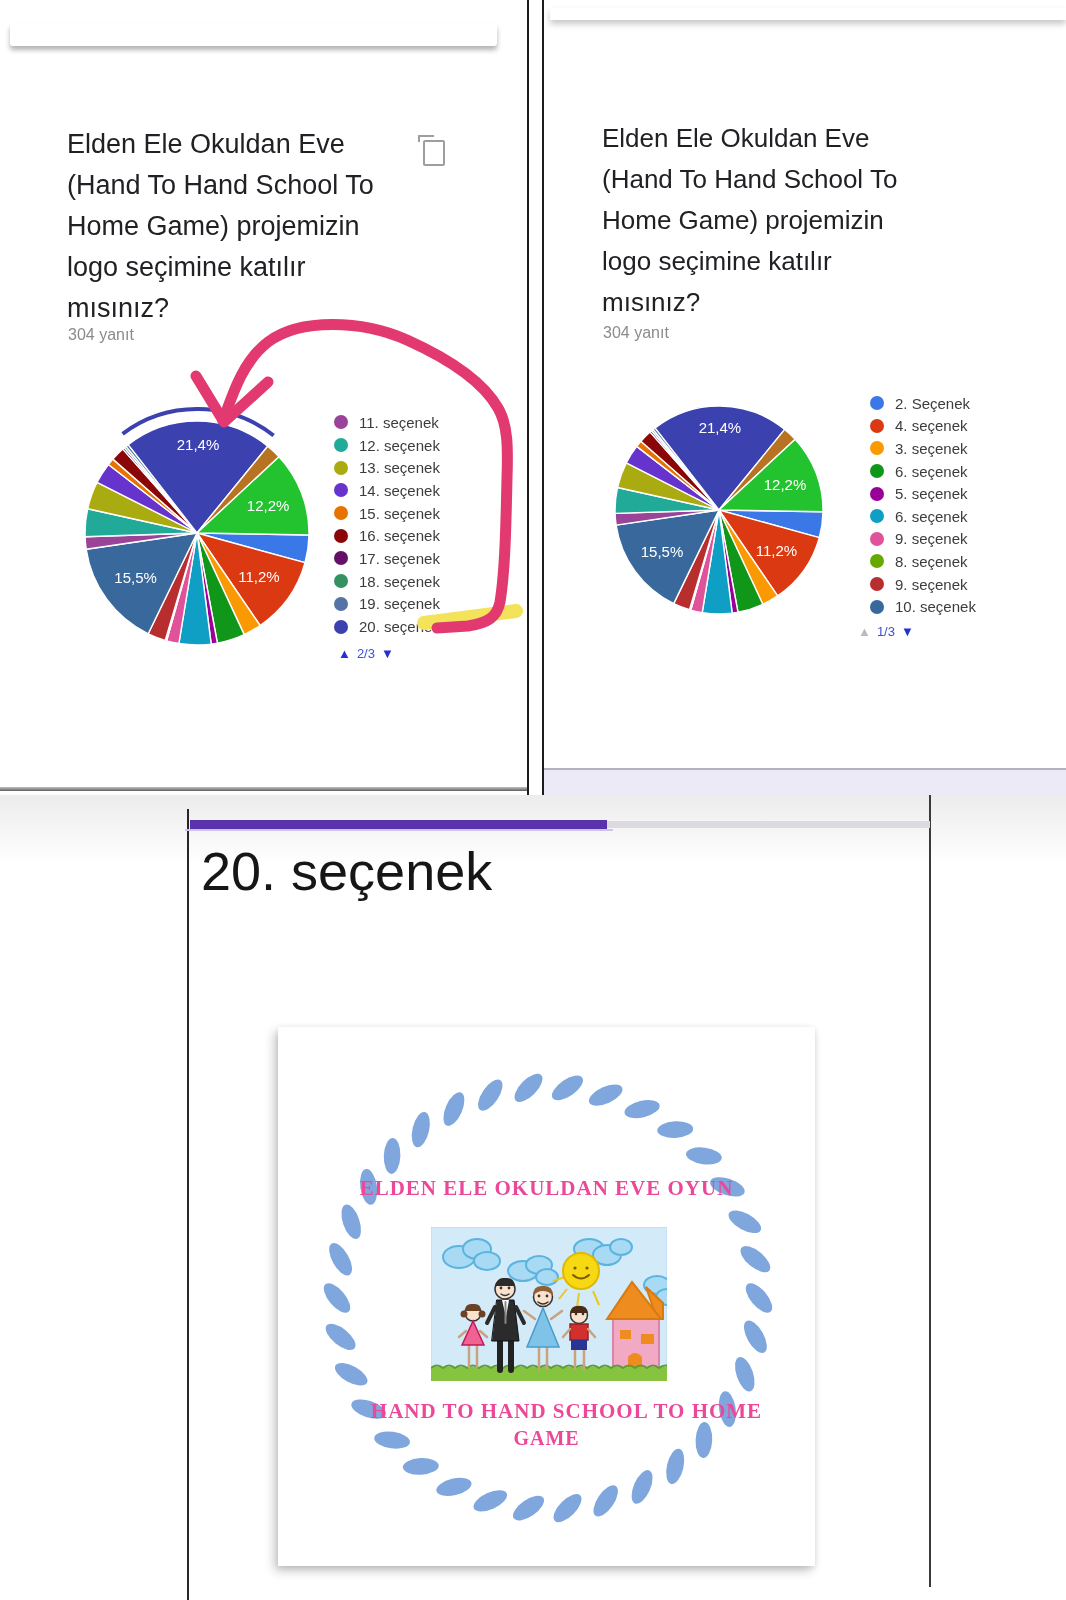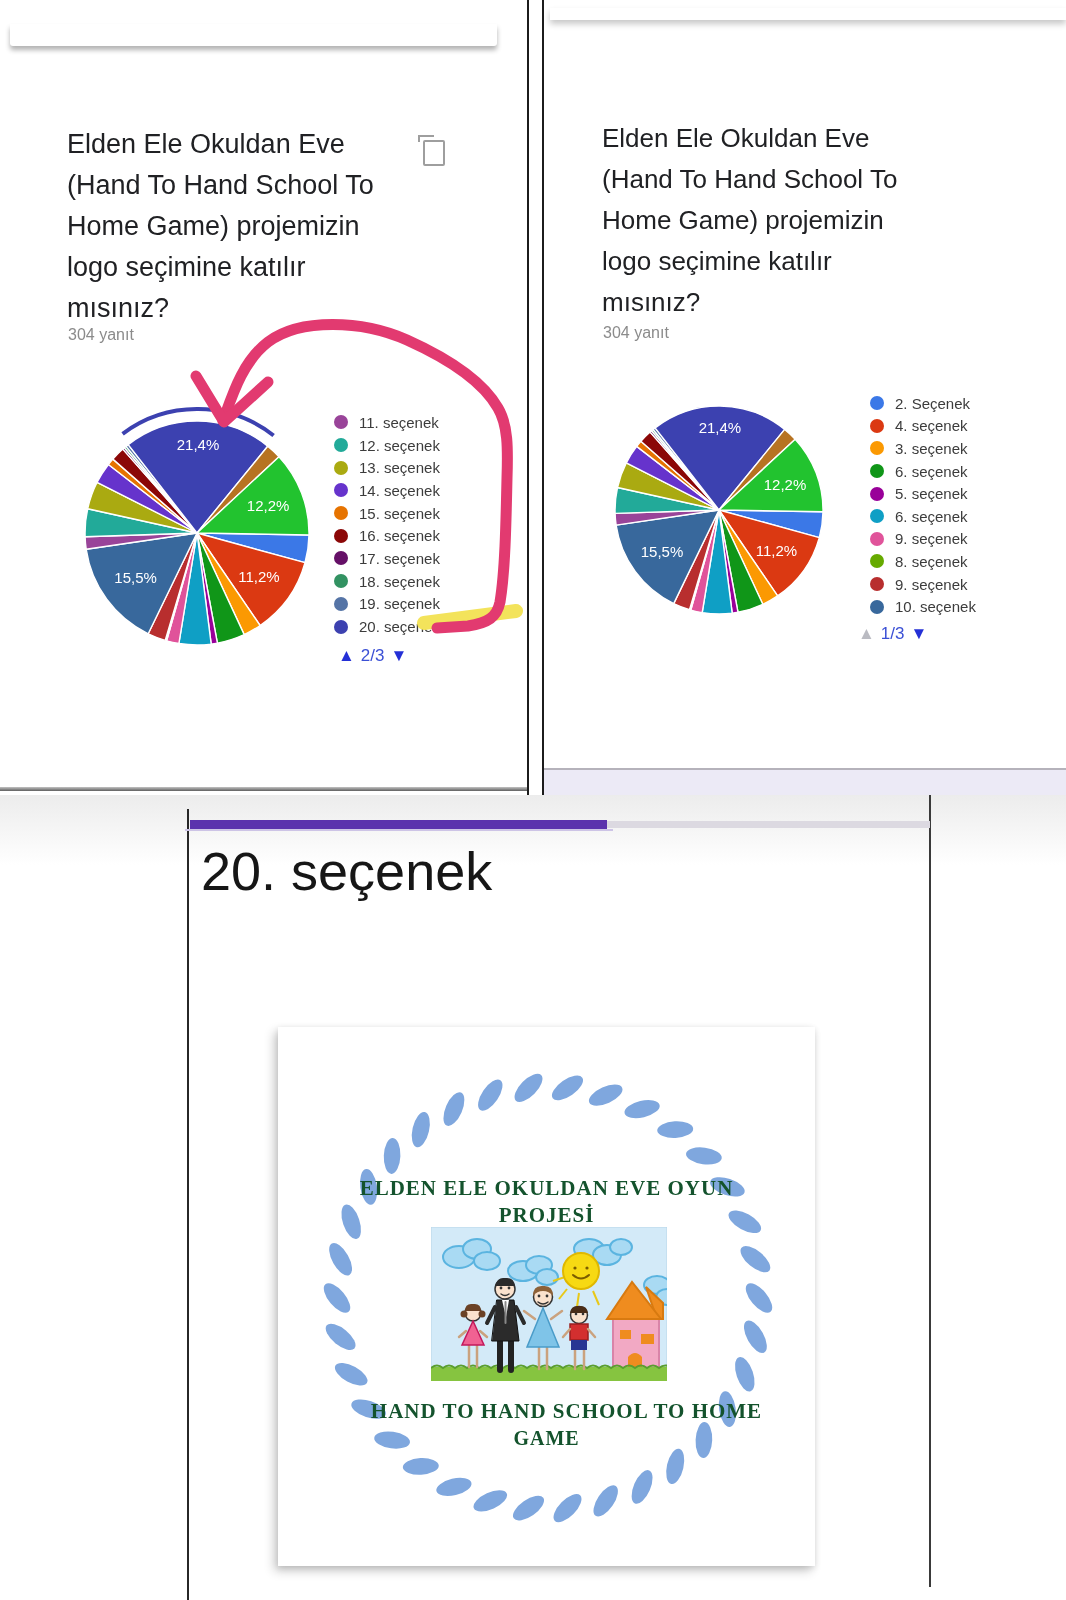--- a/index.html
+++ b/index.html
@@ -12,36 +12,36 @@
   #panel-right{left:544px;width:522px;}
   .vline{position:absolute;background:#1c1c1c;}
   .title{font-size:27px;line-height:41px;color:#202124;letter-spacing:0;}
   .responses{font-size:16px;color:#8b8b8b;}
   ul.legend{list-style:none;margin:0;padding:0;}
   ul.legend li{display:flex;align-items:center;}
   #legend-left li{height:22.7px;}
   #legend-right li{height:22.6px;}
   .dot{width:14px;height:14px;border-radius:50%;flex:0 0 14px;margin-right:11px;}
   .leglab{font-size:15px;color:#3c3c3c;white-space:nowrap;}
-  .pager{font-size:17px;white-space:nowrap;}
+  .pager{font-size:13px;white-space:nowrap;}
   .pager .arrow-blue{color:#2430d6;cursor:pointer;}
   .pager .arrow-gray{color:#babbc2;cursor:pointer;}
   .pager .pg{color:#3b50d5;margin:0 6px;}
   .copyicon{width:18px;height:22px;border:2px solid #9e9e9e;border-radius:2px;position:relative;}
   .copyicon:before{content:"";position:absolute;left:-7px;top:-7px;width:14px;height:5px;
       border-left:2px solid #9e9e9e;border-top:2px solid #9e9e9e;}
   .shadow-band{background:#fff;box-shadow:0 4px 5px rgba(0,0,0,.30);}
   .panel-bottom-line{background:linear-gradient(#c2c2c2,#5f5f5f);}
   
   #bottom{position:absolute;left:0;top:795px;width:1066px;height:805px;background:#fff;}
   #bottom .topfade{position:absolute;left:0;top:0;width:1066px;height:70px;
       background:linear-gradient(#ececec,#ffffff);}
   #heading20{font-size:54px;color:#161616;letter-spacing:0;}
   #logo-card{background:#fff;box-shadow:-4px 5px 10px rgba(0,0,0,.20), 0 2px 6px rgba(0,0,0,.12);}
-  .logo-text{width:100%;text-align:center;color:#14532d;
+  .logo-text{width:100%;text-align:center;color:#ec4899;
       font-family:"Liberation Serif","DejaVu Serif",serif;font-weight:bold;letter-spacing:1px;}
   svg text{font-family:"Liberation Sans","DejaVu Sans",sans-serif;}
 </style>
 </head>
 <body>
 
 <div id="stage">
 
   <div id="panel-left" class="panel">
     <div class="abs shadow-band" style="left:10px;top:24px;width:487px;height:22px;border-radius:0 0 3px 3px;"></div>
@@ -284,21 +284,20 @@
           <ellipse cx="327.7" cy="68.1" rx="18" ry="8.3" fill="#7fa7de" transform="rotate(335.9 327.7 68.1)"></ellipse>
           <ellipse cx="364.1" cy="82.1" rx="18" ry="8.3" fill="#7fa7de" transform="rotate(346.5 364.1 82.1)"></ellipse>
           <ellipse cx="397.2" cy="102.6" rx="18" ry="8.3" fill="#7fa7de" transform="rotate(357.1 397.2 102.6)"></ellipse>
           <ellipse cx="425.9" cy="128.9" rx="18" ry="8.3" fill="#7fa7de" transform="rotate(367.6 425.9 128.9)"></ellipse>
           <ellipse cx="449.4" cy="159.9" rx="18" ry="8.3" fill="#7fa7de" transform="rotate(378.2 449.4 159.9)"></ellipse>
           <ellipse cx="466.8" cy="194.8" rx="18" ry="8.3" fill="#7fa7de" transform="rotate(388.8 466.8 194.8)"></ellipse>
           <ellipse cx="477.4" cy="232.2" rx="18" ry="8.3" fill="#7fa7de" transform="rotate(399.4 477.4 232.2)"></ellipse>
         </svg>
 
       <div class="logo-text abs" style="top:149px;font-size:21px;">ELDEN ELE OKULDAN EVE OYUN</div>
-      <div class="logo-text abs" style="top:176px;font-size:21px;">PROJESİ</div>
 
       <svg class="abs" style="left:153px;top:200px;" width="236" height="154" viewBox="0 0 236 154">
         <rect x="0" y="0" width="236" height="154" fill="#d3eaf8" stroke="#b9d6e8" stroke-width="1"></rect>
 
         <g fill="#a9daf3" stroke="#5bb4e0" stroke-width="2" stroke-linejoin="round">
           <g>
               <ellipse cx="28" cy="30" rx="16" ry="11"></ellipse>
               <ellipse cx="46" cy="22" rx="14" ry="10"></ellipse>
               <ellipse cx="56" cy="34" rx="13" ry="9"></ellipse>
             </g>

